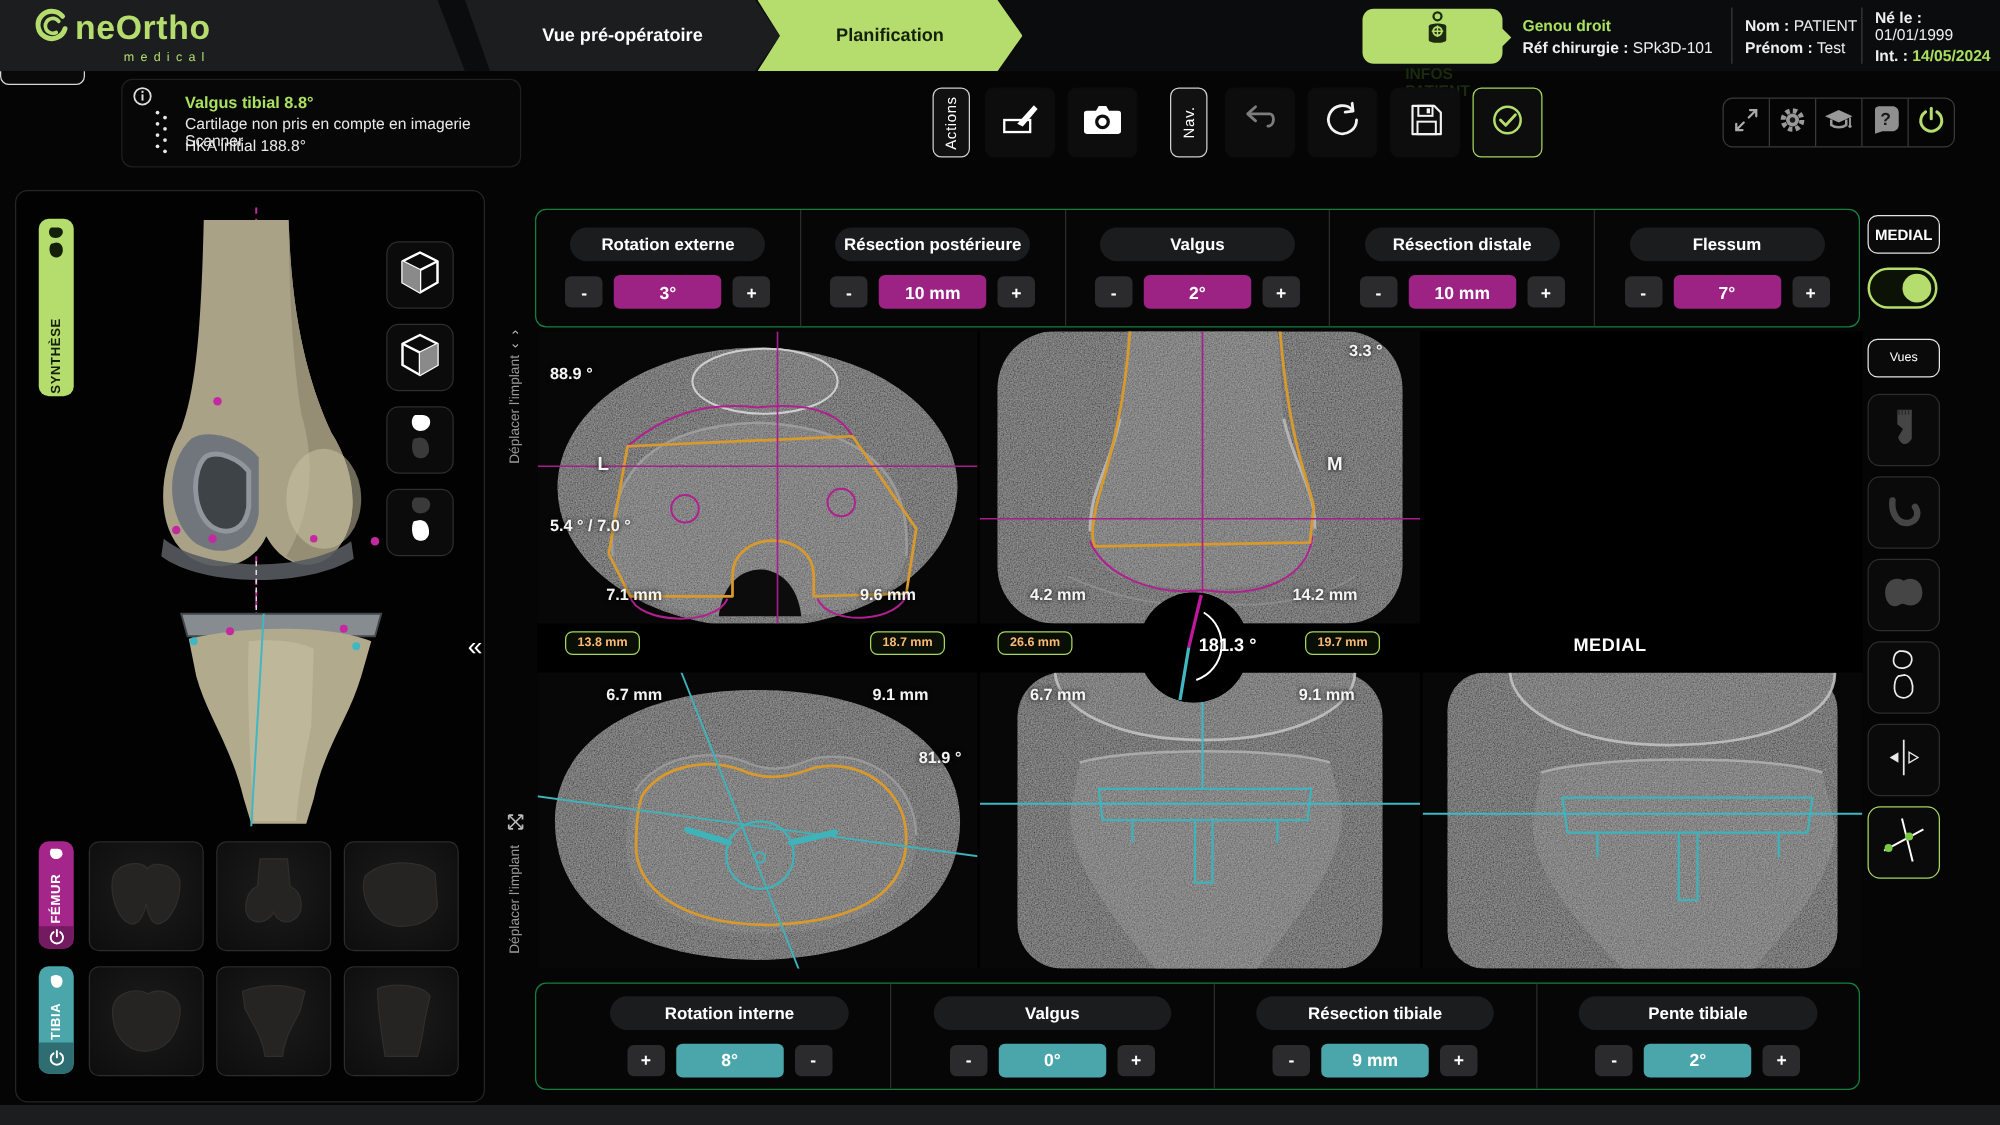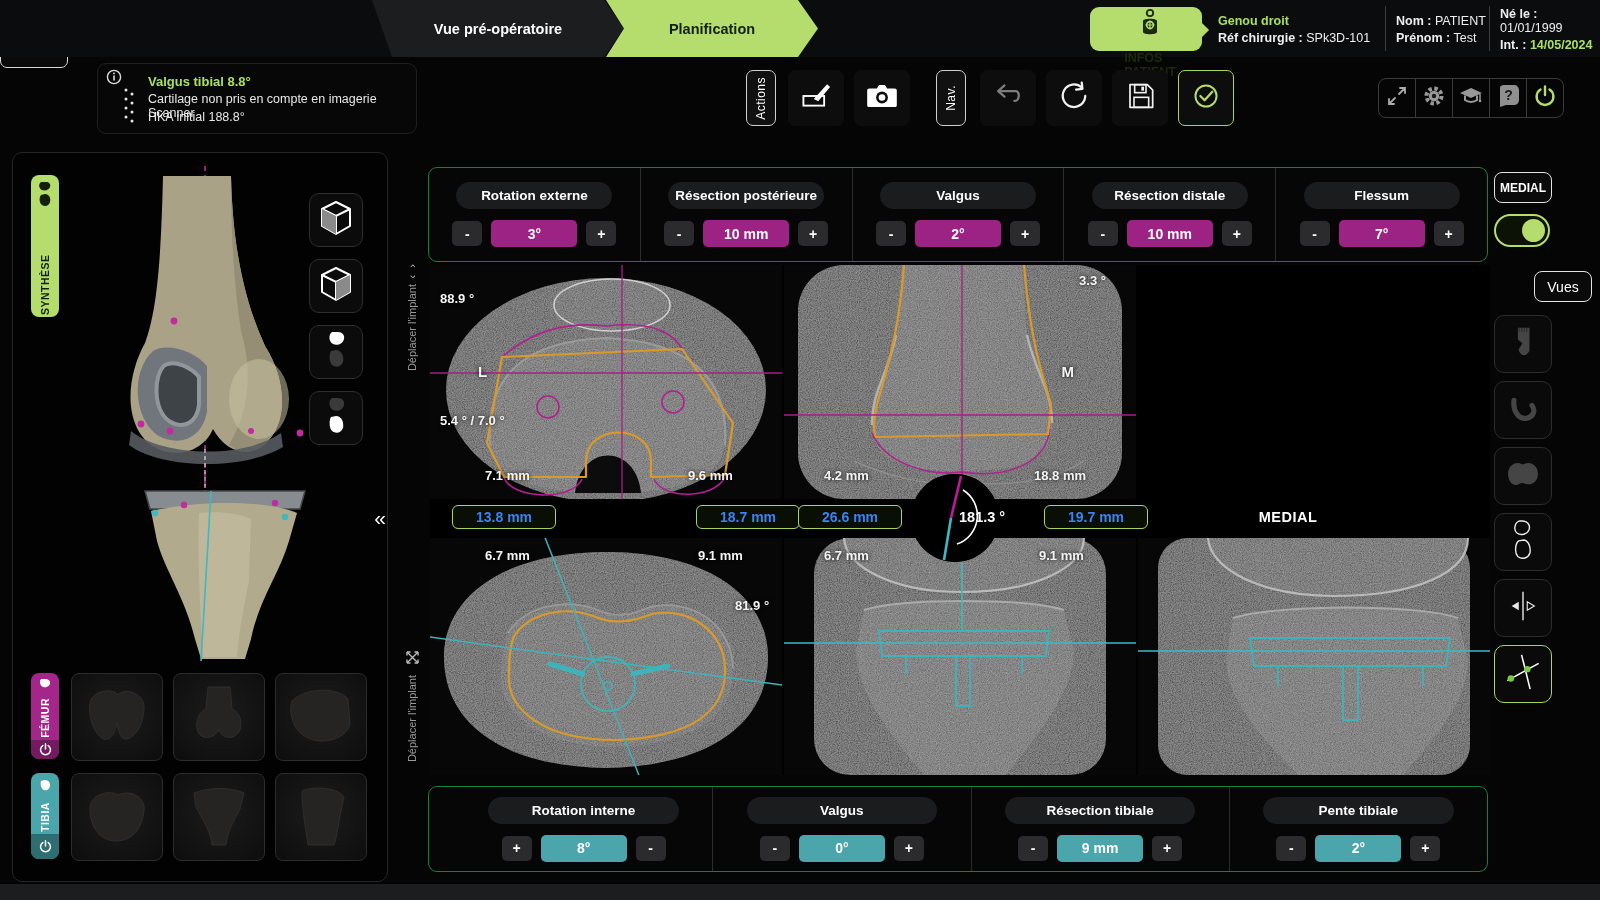--- a/index.html
+++ b/index.html
@@ -68,21 +68,21 @@
   .val-mag{background:#9c2383;}
   .val-teal{background:#4aa6ab;}
 
   
   .ct-area{position:absolute;left:430px;top:265px;width:1060px;height:510px;background:#000;}
   .ct-cell{position:absolute;background:#070707;overflow:hidden;cursor:crosshair;}
   .ct-cell svg{position:absolute;left:0;top:0;}
   .meas{position:absolute;font-size:13px;font-weight:bold;color:#f4f4f4;text-shadow:0 0 4px #000;white-space:nowrap;cursor:default;}
   .meas.big{font-size:15px;}
   .strip{position:absolute;left:0;top:234px;width:1060px;height:39px;background:#000;}
-  .chip{position:absolute;top:6px;border:1.5px solid #a8d65c;border-radius:6px;background:#0a0f06;color:#3b82f6;font-weight:bold;font-size:14px;padding:3px 23px;white-space:nowrap;cursor:default;}
+  .chip{position:absolute;top:6px;border:1.5px solid #a8d65c;border-radius:6px;background:#0a0f06;color:#fdba74;font-weight:bold;font-size:10px;padding:3px 9px;white-space:nowrap;cursor:default;}
   .hka-circle{position:absolute;left:481px;top:209px;width:88px;height:88px;border-radius:50%;background:#000;z-index:4;}
   .hka-text{position:absolute;left:48px;top:35px;font-size:14.5px;font-weight:bold;color:#fff;white-space:nowrap;}
   .medial{position:absolute;left:808px;top:10px;width:100px;text-align:center;color:#fff;font-weight:bold;font-size:14.5px;letter-spacing:.5px;}
   .mv-label{position:absolute;left:399px;width:26px;display:flex;flex-direction:column;align-items:center;gap:6px;color:#9a9a9a;}
   .mv-label .txt{writing-mode:vertical-rl;transform:rotate(180deg);font-size/: 11px;font-size:11px;}
   .mv-arrows{writing-mode:vertical-rl;transform:rotate(180deg);font-size:11px;color:#bbb;letter-spacing:2px;}
 
   
   .rs-pill{position:absolute;left:1494px;width:56px;height:29px;border:1.5px solid #e4e4e4;border-radius:8px;background:#0a0a0b;
     color:#fff;font-weight:bold;font-size:12px;display:flex;align-items:center;justify-content:center;cursor:pointer;}
@@ -107,20 +107,34 @@
         <feComposite in="nn" in2="SourceAlpha" operator="in" result="noise"></feComposite>
         <feMerge>
             <feMergeNode in="SourceGraphic"></feMergeNode>
             <feMergeNode in="noise"></feMergeNode>
           </feMerge>
       </filter>
     </defs>
   </svg>
 
   <div class="topbar">
+    <div class="logo-block">
+      <div class="logo-wrap">
+        <div class="logo-row">
+          <span>
+            <svg width="30" height="30" viewBox="0 0 30 30">
+                <path d="M24,7 A11,11 0 1 0 26,17" fill="none" stroke="#b4dd6d" stroke-width="4" stroke-linecap="round"></path>
+                <path d="M21,11 A6,6 0 1 0 19,20" fill="none" stroke="#b4dd6d" stroke-width="3" stroke-linecap="round"></path>
+              </svg>
+          </span>
+          <span class="logo-text">neOrtho</span>
+        </div>
+        <div class="logo-sub">medical</div>
+      </div>
+    </div>
     <div class="tab tab-pre">Vue pré-opératoire</div>
     <div class="tab tab-plan">Planification</div>
 
     <div class="pt-btn">
       <span>
         <svg width="26" height="32" viewBox="0 0 26 32">
             <circle cx="13" cy="6" r="3.2" fill="none" stroke="#1c2a0e" stroke-width="1.8"></circle>
             <path d="M6,14 C6,11 20,11 20,14 L20,25 C20,28 6,28 6,25 Z" fill="#1c2a0e"></path>
             <circle cx="13" cy="18" r="3.4" fill="none" stroke="#b4dd6d" stroke-width="1.6"></circle>
             <path d="M13,13.4 L13,22.6 M8.4,18 L17.6,18" stroke="#b4dd6d" stroke-width="1.2"></path>
@@ -468,21 +482,21 @@
         <path d="M112,70 C104,110 88,125 88,160 M243,70 C252,110 268,124 268,158" fill="none" stroke="#bdbdbd" stroke-width="2.4" opacity="0.85"></path>
         <path d="M88,168 C100,196 140,212 178,207 C224,214 262,198 266,164" fill="none" stroke="#b0208f" stroke-width="1.6"></path>
         <path d="M70,196 C110,214 150,222 190,218 C240,222 280,210 300,196" fill="none" stroke="#9d9d9d" stroke-width="1.6" opacity="0.5"></path>
         <path d="M120,0 C114,80 98,118 93,140 C89,158 90,168 92,172 L264,169 L267,140 C261,116 247,85 240,0" fill="none" stroke="#d99a2b" stroke-width="2.2"></path>
         <line x1="178" y1="0" x2="178" y2="234" stroke="#a81d8a" stroke-width="1.3"></line>
         <line x1="0" y1="150" x2="352" y2="150" stroke="#a81d8a" stroke-width="1.3"></line>
       </svg>
       <span class="meas" style="right:30px;top:8px;left:auto;">3.3 °</span>
       <span class="meas big" style="right:62px;top:98px;left:auto;">M</span>
       <span class="meas" style="left:40px;top:203px;">4.2 mm</span>
-      <span class="meas" style="left:250px;top:203px;">18.8 mm</span>
+      <span class="meas" style="left:250px;top:203px;">14.2 mm</span>
     </div>
 
 
     <div class="strip">
       <span class="chip" style="left:22px;">13.8 mm</span>
       <span class="chip" style="left:266px;">18.7 mm</span>
       <span class="chip" style="left:368px;">26.6 mm</span>
       <span class="chip" style="left:614px;">19.7 mm</span>
       <span class="medial">MEDIAL</span>
     </div>
@@ -576,21 +590,21 @@
         <div class="val-pill val-teal">2°</div>
         <div class="step-btn">+</div>
       </div>
     </div>
   </div>
 
   <div class="rs-pill" style="top:172px;">MEDIAL</div>
   <div class="toggle">
       <span class="knob"></span>
     </div>
-  <div class="rs-pill" style="top:271px;font-weight:normal;font-size:14px;margin-left:40px;">Vues</div>
+  <div class="rs-pill" style="top:271px;font-weight:normal;font-size:10px;">Vues</div>
 
   <div class="rs-btn" style="top:315px;">
     <span><svg width="36" height="40" viewBox="0 0 56 56">
           <path d="M20,6 L38,6 L38,42 C32,52 24,50 21,40 L27,30 L20,24 Z" fill="#454545"></path>
           <path d="M22,6 L22,12 M26,6 L26,12 M30,6 L30,12 M34,6 L34,12" stroke="#2a2a2a" stroke-width="1.6"></path>
         </svg></span>
   </div>
   <div class="rs-btn" style="top:381px;">
     <span><svg width="36" height="36" viewBox="0 0 56 56">
           <path d="M14,16 C12,34 22,46 34,44 C44,42 48,32 42,24" fill="none" stroke="#454545" stroke-width="8" stroke-linecap="round"></path>

